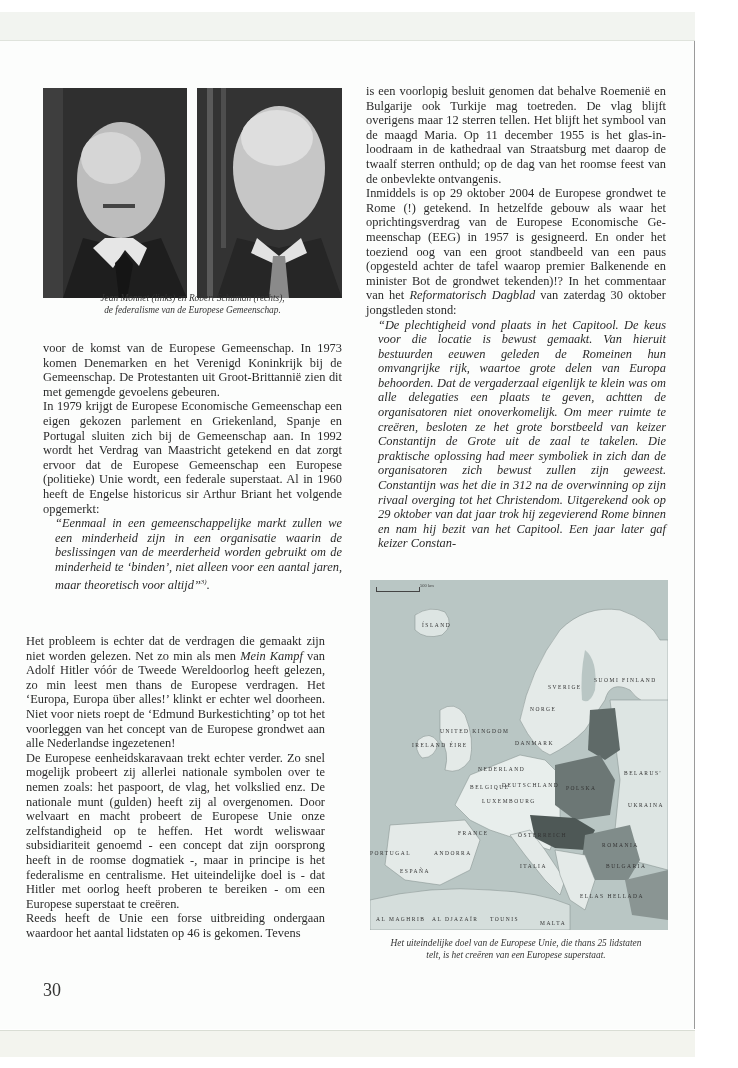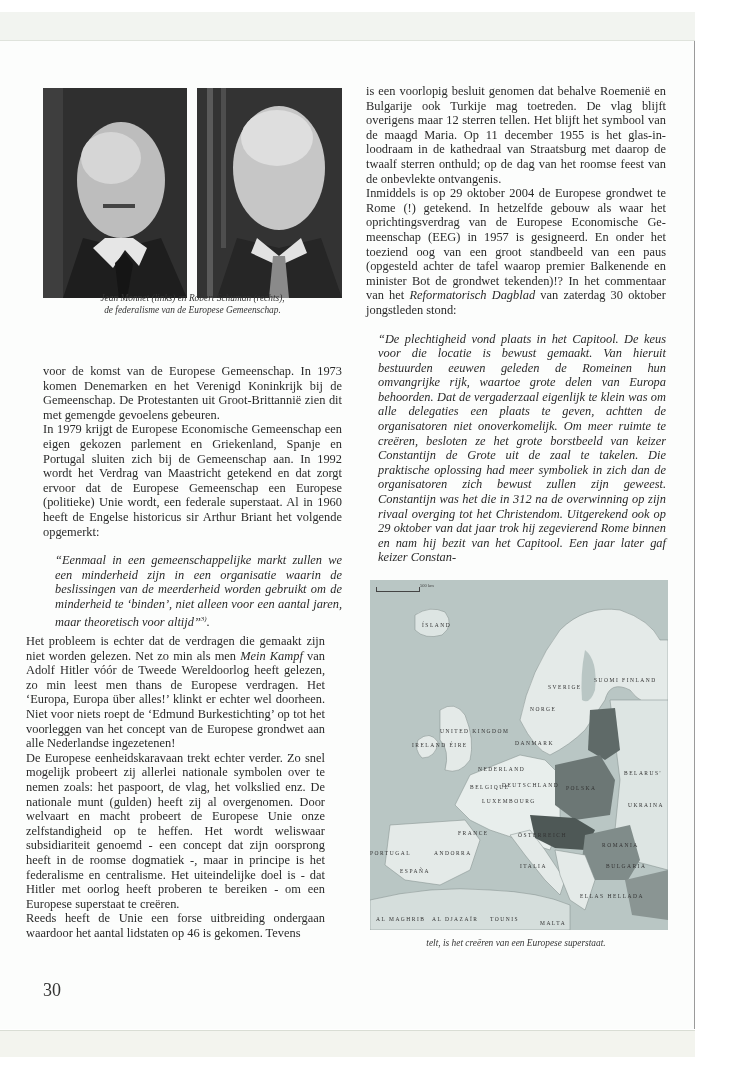--- a/index.html
+++ b/index.html
@@ -31,22 +31,22 @@
     position: absolute; text-align: center; font-style: italic;
     font-size: 9.4px; line-height: 12px; color: #333;
   }
   #caption-photos { left: 43px; width: 299px; top: 292px; }
   #caption-map { left: 366px; width: 300px; top: 937px; }
   .col {
     position: absolute; font-size: 12.4px; line-height: 14.6px; text-align: justify;
     hyphens: manual;
   }
   .col p { margin: 0; }
-  .col .quote { font-style: italic; padding-left: 12px; margin-top: 14px; }
-  #col-left-top { left: 43px; width: 299px; top: 364px; }
+  .col .quote { font-style: italic; padding-left: 12px; }
+  #col-left-top { left: 43px; width: 299px; top: 341px; }
   #col-left-bottom { left: 26px; width: 299px; top: 634px; }
   #col-right { left: 366px; width: 300px; top: 84px; }
   .map {
     position: absolute; left: 370px; top: 580px; width: 298px; height: 350px;
     background: #b9c6c4; overflow: hidden;
   }
   .map svg { width: 100%; height: 100%; display: block; }
   .map-label {
     position: absolute; font-size: 5.5px; letter-spacing: 1.5px; color: #333;
     font-family: "Liberation Serif", serif; text-transform: uppercase; white-space: nowrap;
@@ -173,14 +173,15 @@
   <span class="map-label" style="left:64px;top:270px">Andorra</span>
   <span class="map-label" style="left:150px;top:283px">Italia</span>
   <span class="map-label" style="left:236px;top:283px">Bulgaria</span>
   <span class="map-label" style="left:210px;top:313px">Ellas Hellada</span>
   <span class="map-label" style="left:6px;top:336px">Al Maghrib</span>
   <span class="map-label" style="left:62px;top:336px">Al Djazaïr</span>
   <span class="map-label" style="left:120px;top:336px">Tounis</span>
   <span class="map-label" style="left:170px;top:340px">Malta</span>
 </div>
 <div class="caption" id="caption-map">
+  <div>Het uiteindelijke doel van de Europese Unie, die thans 25 lidstaten</div>
   <div>telt, is het creëren van een Europese superstaat.</div>
 </div>
 
 </body></html>

